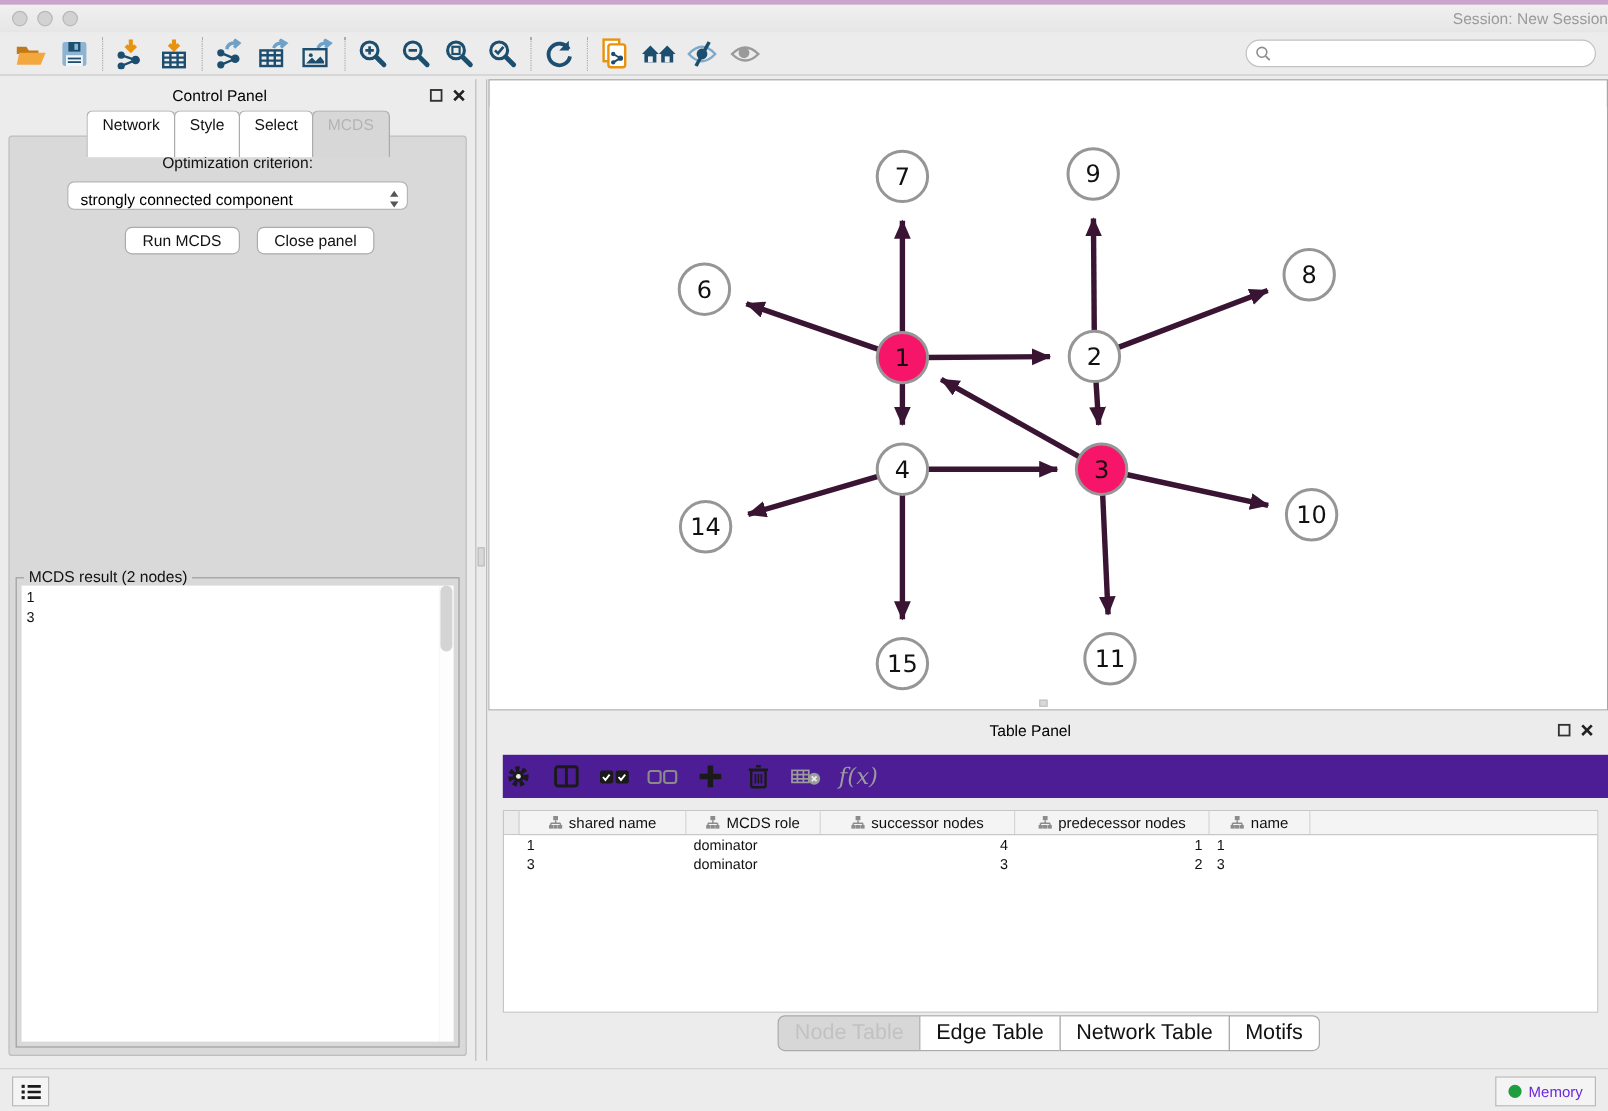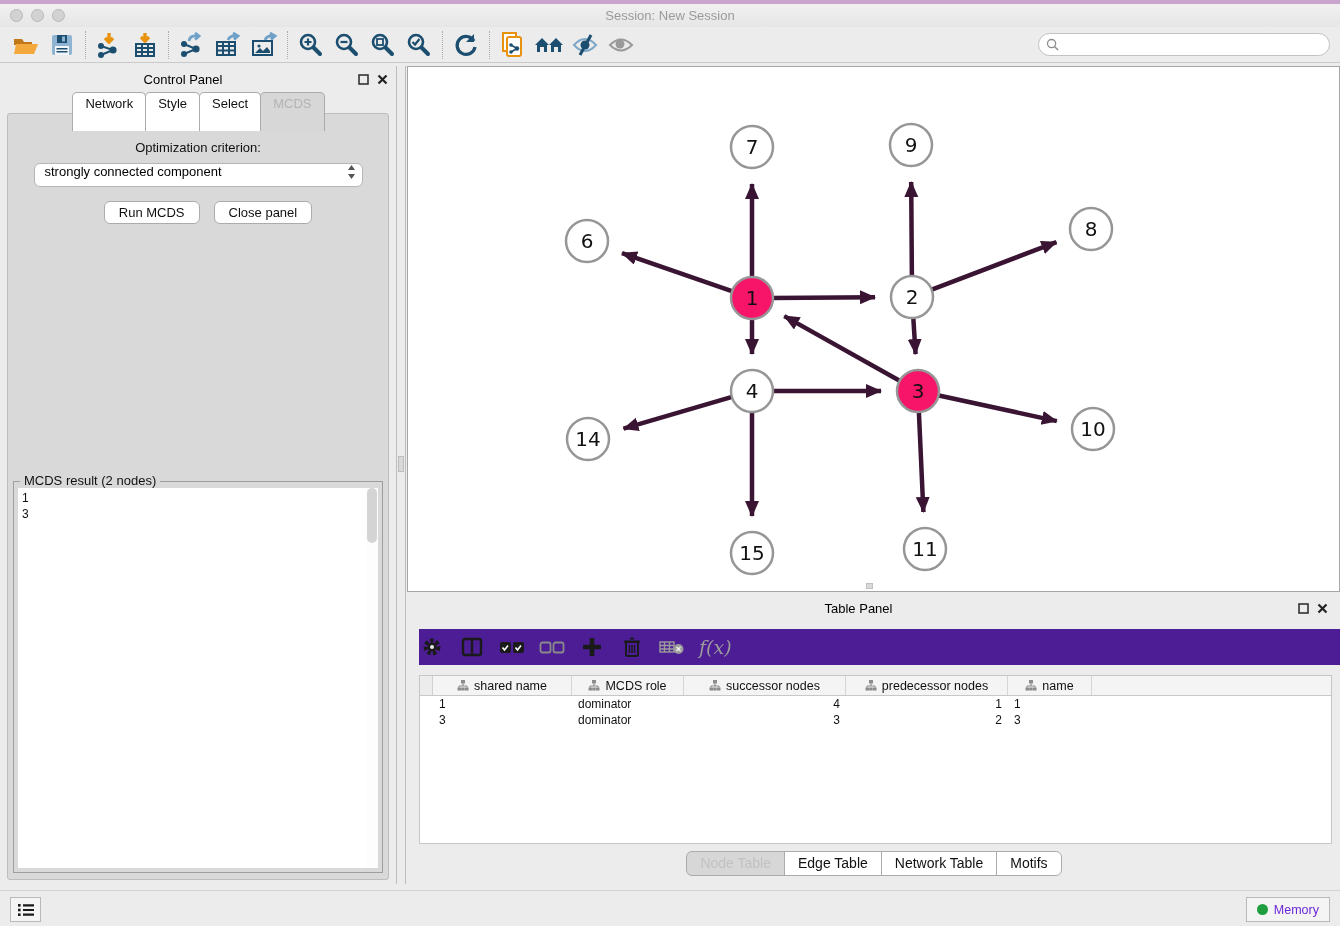--- a/index.html
+++ b/index.html
@@ -4,40 +4,40 @@
 <style>
   * { margin:0; padding:0; box-sizing:border-box; }
   html,body { width:1340px; height:926px; font-family:"Liberation Sans", sans-serif; background:#ECECEC; overflow:hidden; }
   #app { position:relative; width:1340px; height:926px; background:#ECECEC; }
 
   
   #top-strip { position:absolute; left:0; top:0; width:1340px; height:4px; background:#C9A5CD; }
   #titlebar { position:absolute; left:0; top:4px; width:1340px; height:23px; background:linear-gradient(#F0F0F0,#E6E6E6); display:flex; align-items:center; }
   .tl-group { display:flex; gap:8px; margin-left:10px; }
   .tl { width:13px; height:13px; border-radius:50%; background:#D2D2D2; border:1px solid #B8B8B8; display:flex; align-items:center; justify-content:center; font-size:9px; line-height:1; color:#7A5A20; }
-  #win-title { position:absolute; left:0; right:0; text-align:center; color:#9A9A9A; font-size:13px; }
+  #win-title { position:absolute; left:0; right:0; text-align:right; color:#9A9A9A; font-size:13px; }
 
   
   #toolbar { position:absolute; left:0; top:27px; width:1340px; height:36px; background:#ECECEC; border-bottom:1px solid #C9C9C9; display:flex; align-items:center; padding-left:8px; }
   .tb-btn { width:36px; height:32px; display:flex; align-items:center; justify-content:center; }
   .tb-sep { width:1px; height:28px; border-left:1px dotted #ABABAB; margin:0 5px; }
   #search-wrap { position:absolute; right:10px; top:6px; width:292px; height:23px; background:#fff; border:1px solid #C2C2C2; border-radius:12px; display:flex; align-items:center; padding-left:7px; }
   #search-input { border:none; outline:none; flex:1; font-size:12px; background:transparent; margin-left:4px; }
 
   
   #control-panel { position:absolute; left:0; top:66px; width:396px; height:818px; background:#ECECEC; }
   .panel-header { height:26px; display:flex; align-items:center; padding:0 8px; }
   .panel-title { font-size:13px; color:#000000; flex:1;text-align:center; }
   .win-ctl { display:flex; gap:8px; align-items:center; }
   .cp-tabs { display:flex; justify-content:center; position:relative; z-index:2; }
   .tab { background:#fff; border:1px solid #ABABAB; border-bottom:none; padding:3px 12px 20px; font-size:13px; color:#111; border-radius:5px 5px 0 0; margin-right:-1px; }
   .tab.selected { background:#D7D7D7; color:#B4B4B4; }
   #cp-content { position:absolute; left:7px; right:7px; top:47px; bottom:4px; background:#D9D9D9; border:1px solid #BDBDBD; border-radius:3px; }
-  #opt-label { text-align:center; margin-top:26px; font-size:13px; color:#111; }
-  #opt-select { margin:8px auto 0; width:329px; height:24px; background:#fff; border:1px solid #B6B6B6; border-radius:6px; display:flex; align-items:flex-start; padding:0 6px 0 10px; font-size:13px; }
+  #opt-label { text-align:center; margin-top:14px; font-size:13px; color:#111; }
+  #opt-select { margin:8px auto 0; width:284px; height:24px; background:#fff; border:1px solid #B6B6B6; border-radius:6px; display:flex; align-items:flex-end; padding:0 6px 0 10px; font-size:13px; }
   #opt-select .val { flex:1; }
   .btn-row { display:flex; justify-content:center; gap:14px; margin-top:14px;padding-left:20px; }
   .push-btn { background:#fff; border:1px solid #ABABAB; border-radius:6px; font-size:13px; padding:3px 14px; color:#111; }
   #mcds-fieldset { position:absolute; left:5px; right:5px; top:367px; bottom:6px; border:1px solid #9E9E9E; background:#D9D9D9; }
   #mcds-legend { position:absolute; top:-9px; left:6px; background:#D9D9D9; padding:0 4px; font-size:13px; color:#111; }
   #mcds-text { position:absolute; left:4px; right:16px; top:6px; bottom:4px; background:#fff; font-size:12px; padding:2px 4px; white-space:pre; color:#111; line-height:1.35; }
   #mcds-scroll { position:absolute; right:4px; top:6px; bottom:4px; width:12px; background:#FDFDFD; }
   #mcds-thumb { position:absolute; left:1px; right:1px; top:0; height:55px; background:#D4D4D4; border-radius:5px; }
 
   
@@ -56,21 +56,21 @@
   #table-panel { position:absolute; left:407px; top:595px; width:933px; height:289px; background:#ECECEC; }
   #tp-toolbar { margin:8px 0 0 12px; height:36px; background:#4c1d95; display:flex; align-items:center; gap:14px; }
   .tpi { width:26px; height:26px; display:flex; align-items:center; justify-content:center; }
   #node-table { position:absolute; left:12px; right:8px; top:80px; bottom:40px; background:#fff; border:1px solid #C6C6C6; display:flex; flex-direction:column; }
   #nt-headrow { display:flex; height:20px; background:#F4F4F4; border-bottom:1px solid #C8C8C8; }
   .nt-gutter { width:13px; background:#ECECEC; border-right:1px solid #D0D0D0; }
   .nt-hcell { display:flex; align-items:center; justify-content:center; gap:5px; font-size:12.5px; color:#111; border-right:1px solid #D6D6D6; }
   .nt-row { display:flex; height:16px; font-size:12px; color:#111; }
   .nt-cell { padding:1px 6px 0; }
   #tp-tabs { position:absolute; left:0; right:0; bottom:8px; display:flex; justify-content:center; }
-  .btab { background:#fff; border:1px solid #ABABAB; padding:3px 13px 4px; font-size:14px; color:#111; margin-right:-1px; }
+  .btab { background:#fff; border:1px solid #ABABAB; padding:3px 13px 4px; font-size:18px; color:#111; margin-right:-1px; }
   .btab:first-child { border-radius:6px 0 0 6px; }
   .btab:last-child { border-radius:0 6px 6px 0; }
   .btab.selected { background:#D7D7D7; color:#C2C2C2; }
 
   
   #statusbar { position:absolute; left:0; top:890px; width:1340px; height:36px; background:#ECECEC; border-top:1px solid #D2D2D2; }
   #list-btn { position:absolute; left:10px; top:6px; width:31px; height:25px; background:#F4F4F4; border:1px solid #B9B9B9; display:flex; align-items:center; justify-content:center; }
   #memory-btn { position:absolute; right:10px; top:6px; height:25px; background:#F4F4F4; border:1px solid #B9B9B9; display:flex; align-items:center; gap:6px; padding:0 10px; font-size:12.5px; color:#6d28d9; }
   #memory-dot { width:11px; height:11px; border-radius:50%; }
 

